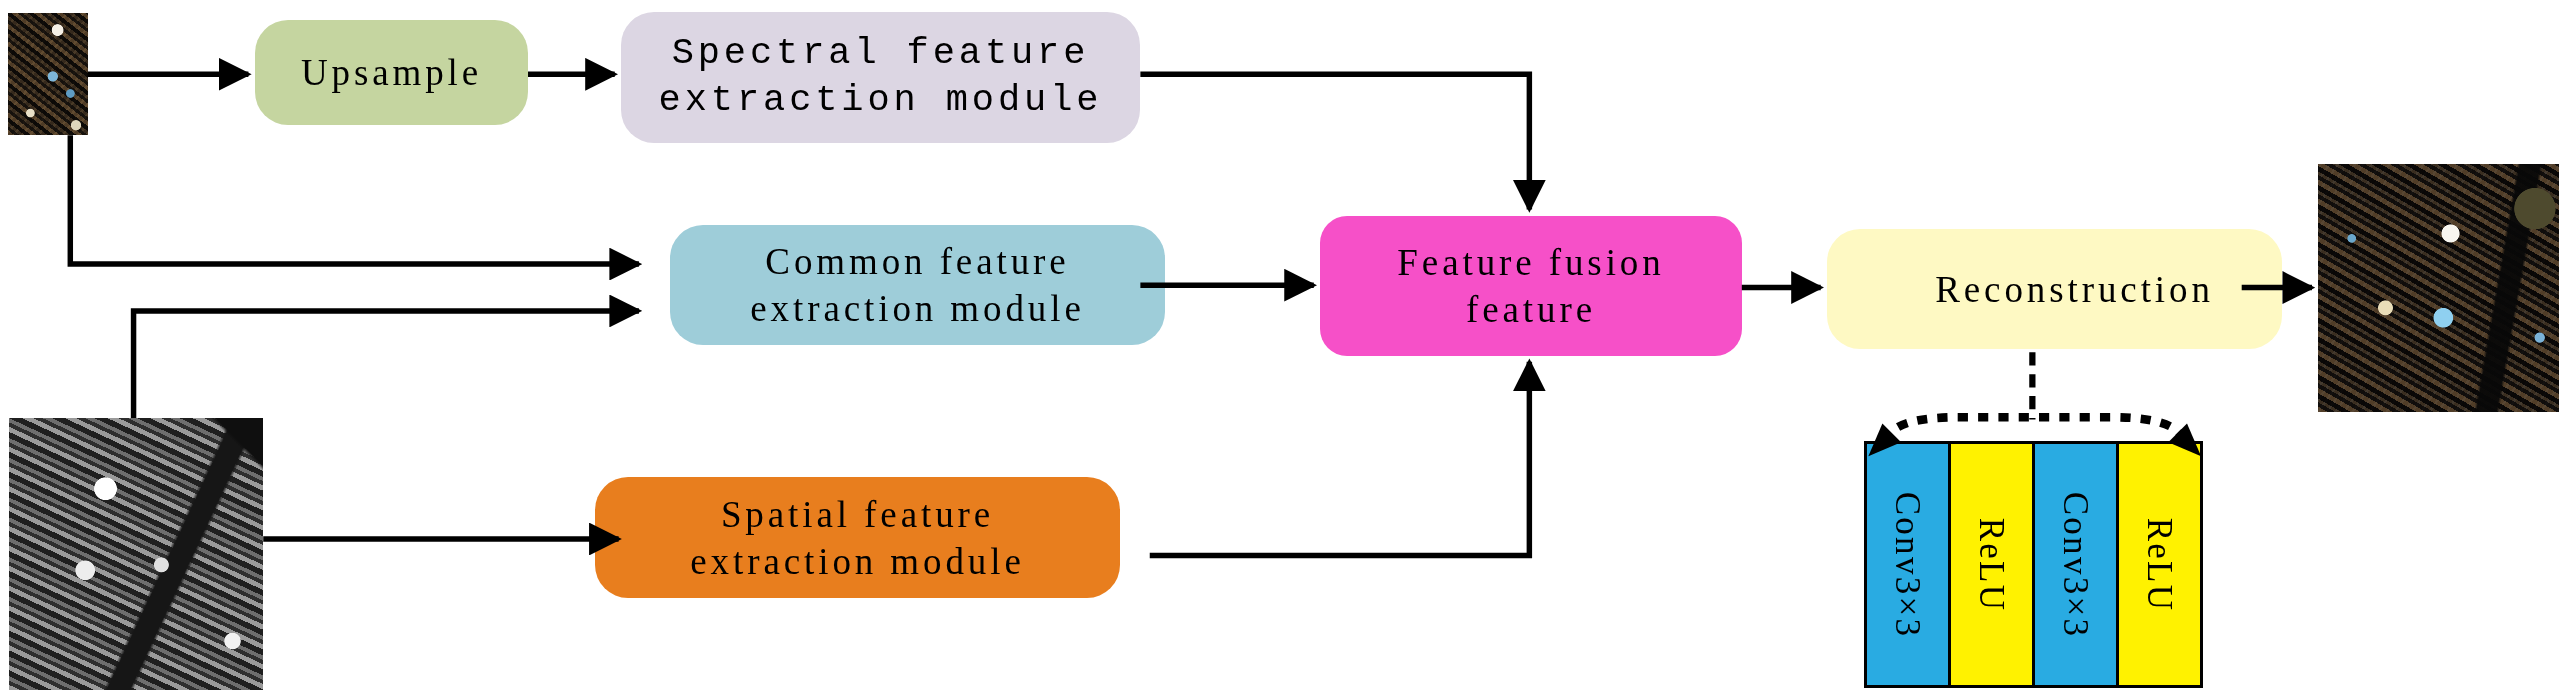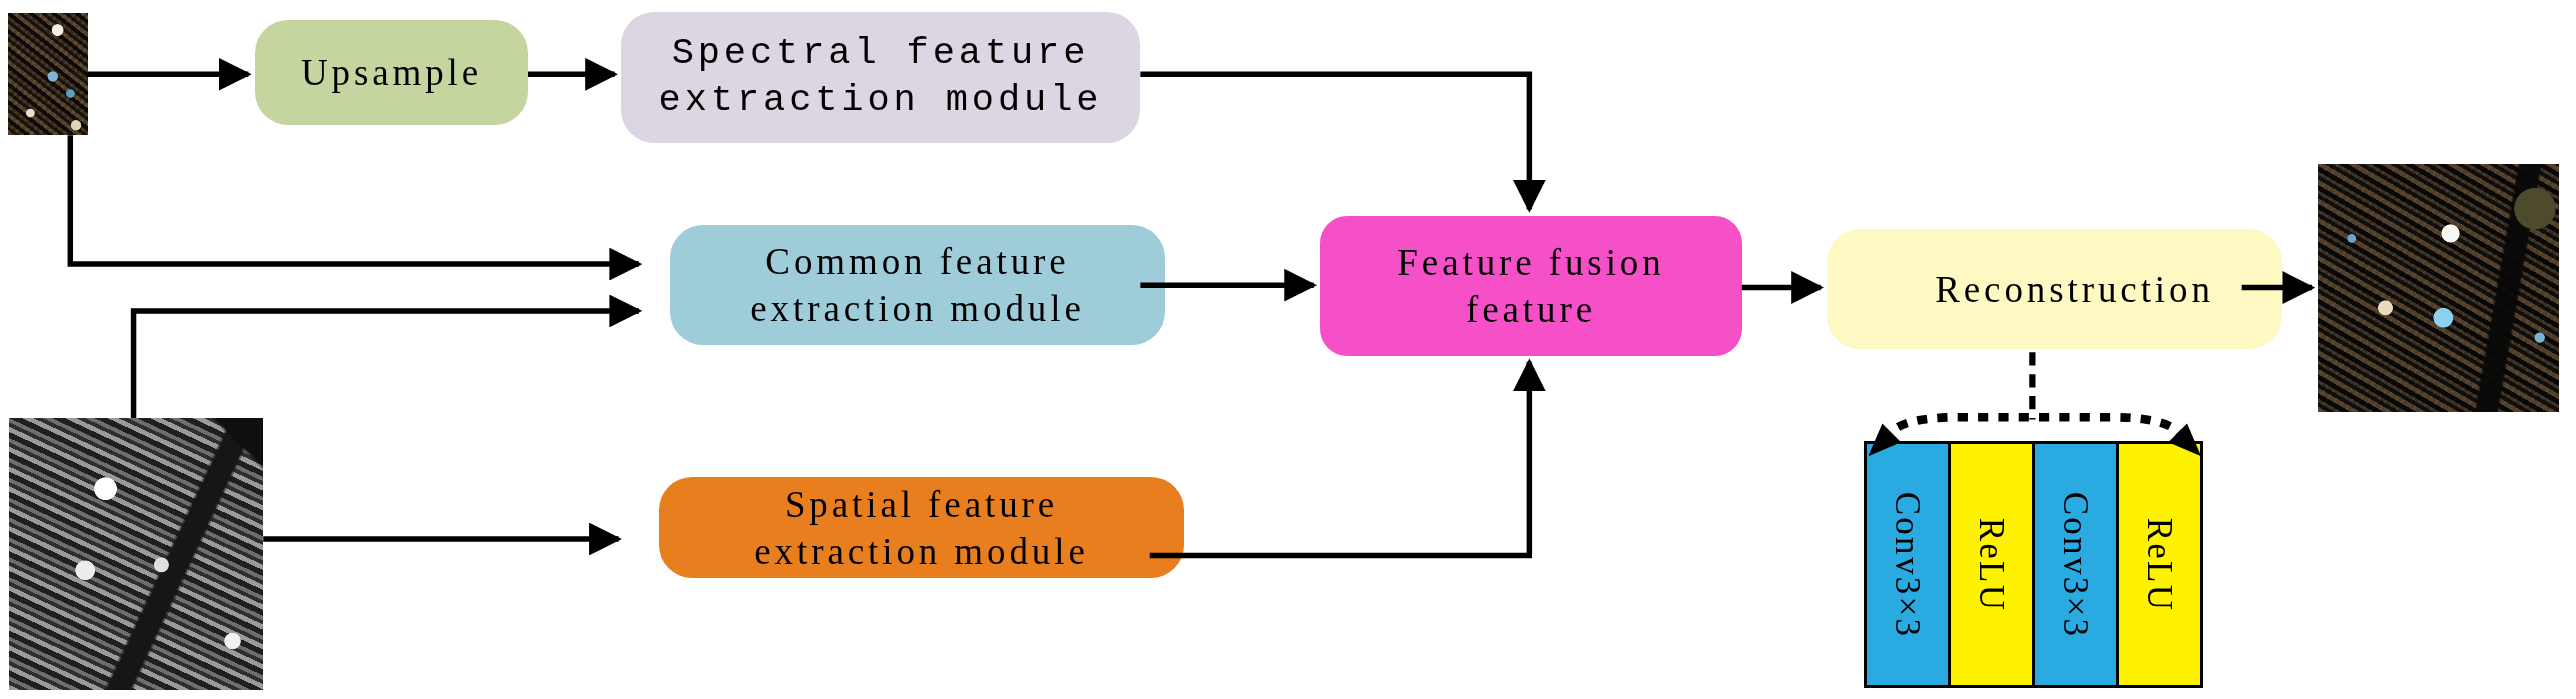--- a/index.html
+++ b/index.html
@@ -20,21 +20,21 @@
     text-align:center;
     font-size:37px;
     line-height:47px;
     letter-spacing:3.9px;
     white-space:nowrap;
   }
   .node .ln{display:block;}
   #node-upsample      {left:255px;top:20.3px;  width:273px;height:105px;align-items:center;}
   #node-spectral      {left:621px;top:11.7px;  width:519px;height:131px;font-family:Liberation Mono, monospace;}
   #node-common        {left:645px;top:225px; width:495px;height:120px;margin-left:25px;}
-  #node-spatial       {left:659px;top:477px; width:525px;height:101px;text-align:center;}
+  #node-spatial       {left:595px;top:477px; width:525px;height:121px;text-align:center;}
   #node-fusion        {left:1320px;top:216px;width:422px;height:140px;}
   #node-reconstruction{left:1827px;top:229px;width:415px;height:120px;}
 
   
   .sat{position:absolute;}
   #ms-input-image{
     left:7.8px;top:13.3px;width:80px;height:122px;
     background-color:#1a1410;
     background-image:
       radial-gradient(circle at 62% 14%, #f5f0e6 0 5.5px, transparent 6.2px),

